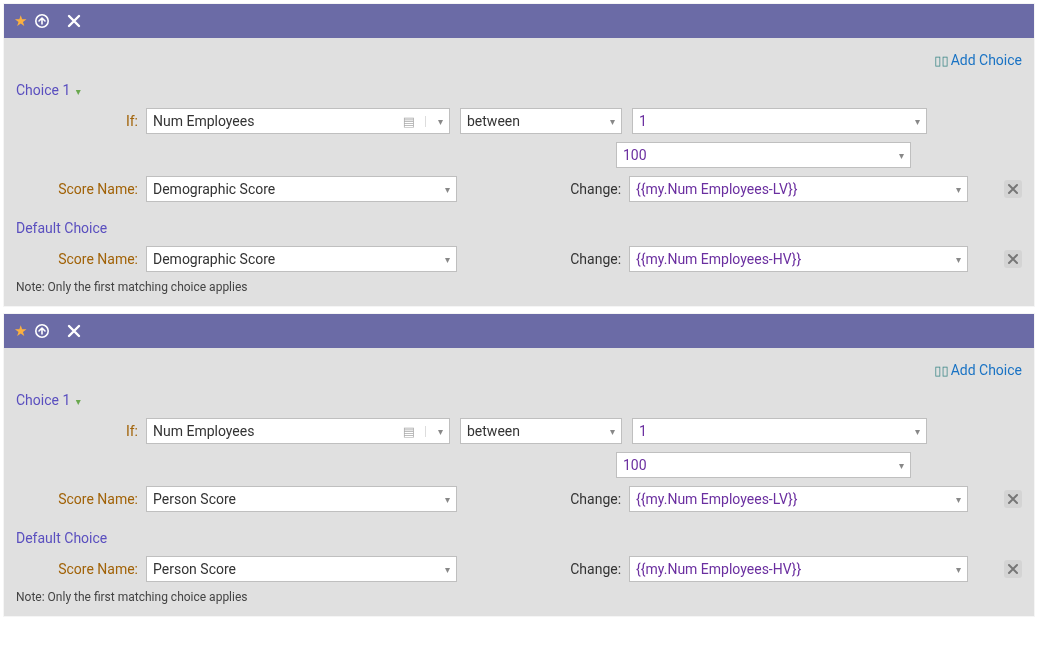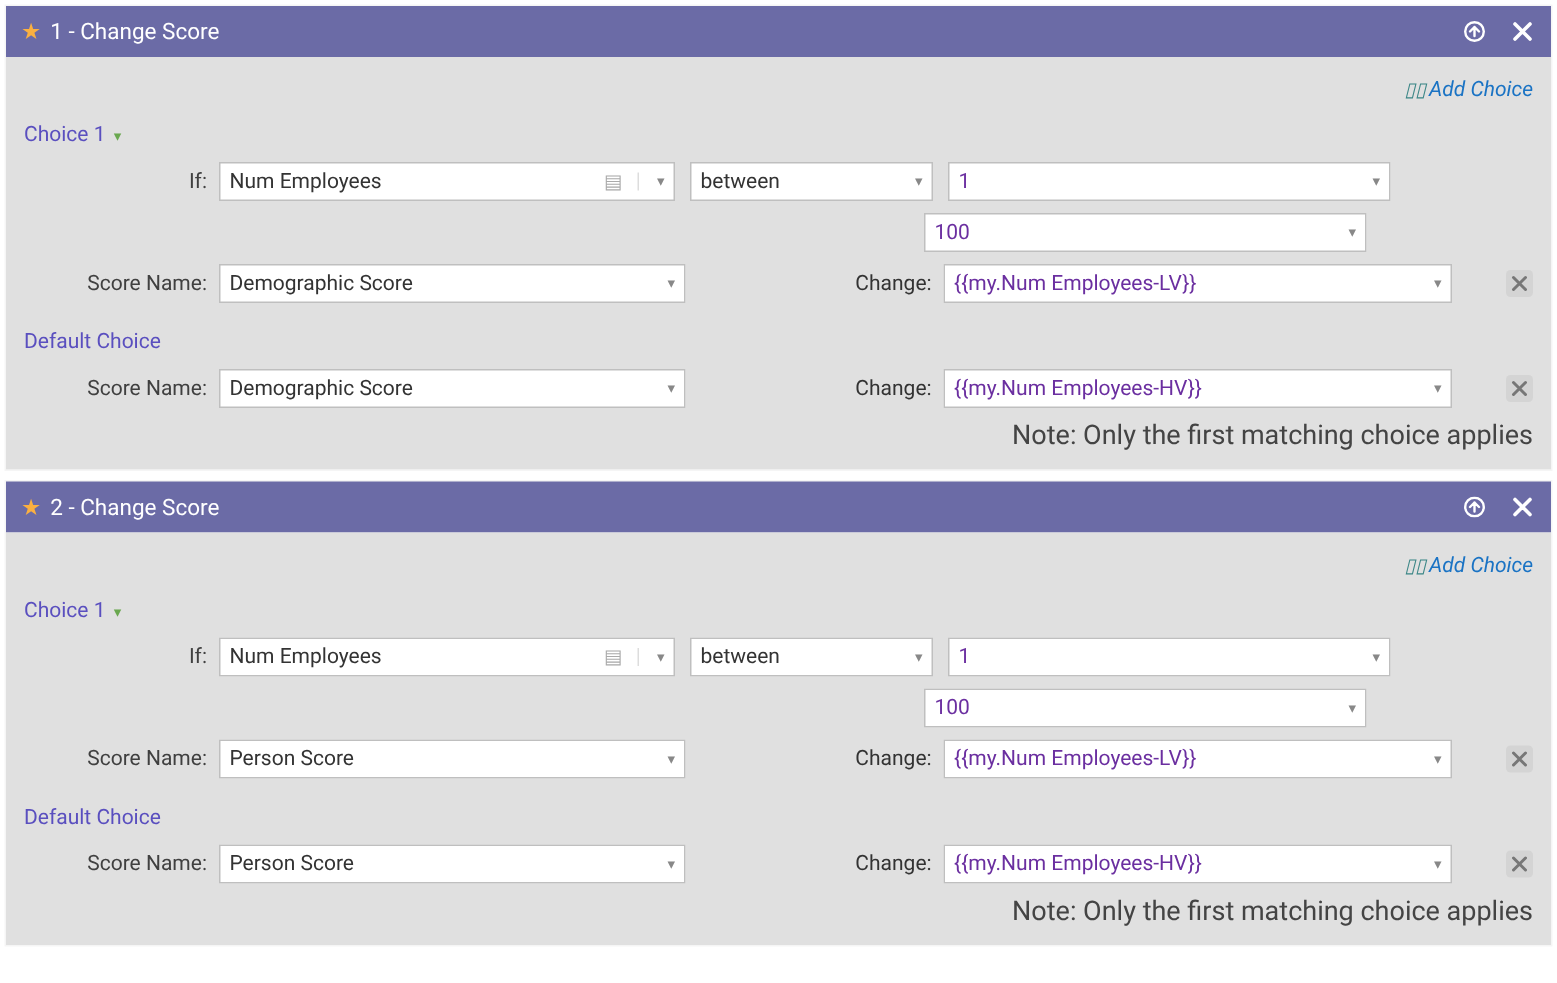--- a/index.html
+++ b/index.html
@@ -53,21 +53,20 @@
     position: relative;
   }
   .add-choice-row {
     text-align: right;
     margin-bottom: 14px;
   }
   .add-choice {
     color: #1a73c4;
     cursor: pointer;
     font-size: 14px;
-    font-style: italic;
   }
   .add-choice .linkicon {
     color: #3b8686;
     margin-right: 2px;
     font-size: 13px;
   }
   .choice-label {
     color: #5a4fbf;
     margin-bottom: 10px;
     font-size: 14px;
@@ -78,21 +77,21 @@
     margin-left: 2px;
   }
   .row {
     display: flex;
     align-items: center;
     margin-bottom: 8px;
   }
   .lab {
     text-align: right;
     padding-right: 8px;
-    color: #404040;
+    color: #a16207;
     font-size: 14px;
     flex: 0 0 130px;
   }
   .field {
     background: #fff;
     border: 1px solid #bfbfbf;
     height: 26px;
     display: flex;
     align-items: center;
     padding: 0 6px;
@@ -124,23 +123,23 @@
     cursor: pointer;
     width: 18px;
     height: 18px;
     display: inline-flex;
     align-items: center;
     justify-content: center;
     background:#d4d4d4;
     border-radius:3px;
   }
   .note {
-    text-align: right;
+    text-align: left;
     color: #444;
-    font-size: 18px;
+    font-size: 12px;
     margin-top: 6px;
   }
 
   
   .w-attr   { width: 304px; } 
   .w-op     { width: 162px; } 
   .w-val    { width: 295px; } 
   .w-score  { width: 312px; } 
   .w-change { width: 340px; align-items: center; } 
   .lab-change { flex: 0 0 64px; text-align: right; padding-right:8px;margin-left:38px; }
@@ -153,21 +152,20 @@
   }
 
   svg { display:block; }
 </style>
 </head>
 <body>
 
 <div class="panel">
   <div class="panel-header">
     <span class="star">★</span>
-    <span class="panel-title">1 - Change Score</span>
     <div class="panel-actions">
       <span class="hicon">
         <svg width="14" height="14" viewBox="0 0 14 14">
             <circle cx="7" cy="7" r="6.2" fill="none" stroke="#fff" stroke-width="1.6"></circle>
             <path d="M7 10 V4 M4 7 L7 4 L10 7" fill="none" stroke="#fff" stroke-width="1.6" stroke-linecap="round" stroke-linejoin="round"></path>
           </svg>
       </span>
       <span class="hicon">
         <svg width="14" height="14" viewBox="0 0 14 14">
             <path d="M2 2 L12 12 M12 2 L2 12" stroke="#fff" stroke-width="2.4" stroke-linecap="round"></path>
@@ -261,21 +259,20 @@
       </span>
     </div>
 
     <div class="note">Note: Only the first matching choice applies</div>
   </div>
 </div>
 
 <div class="panel">
   <div class="panel-header">
     <span class="star">★</span>
-    <span class="panel-title">2 - Change Score</span>
     <div class="panel-actions">
       <span class="hicon">
         <svg width="14" height="14" viewBox="0 0 14 14">
             <circle cx="7" cy="7" r="6.2" fill="none" stroke="#fff" stroke-width="1.6"></circle>
             <path d="M7 10 V4 M4 7 L7 4 L10 7" fill="none" stroke="#fff" stroke-width="1.6" stroke-linecap="round" stroke-linejoin="round"></path>
           </svg>
       </span>
       <span class="hicon">
         <svg width="14" height="14" viewBox="0 0 14 14">
             <path d="M2 2 L12 12 M12 2 L2 12" stroke="#fff" stroke-width="2.4" stroke-linecap="round"></path>

